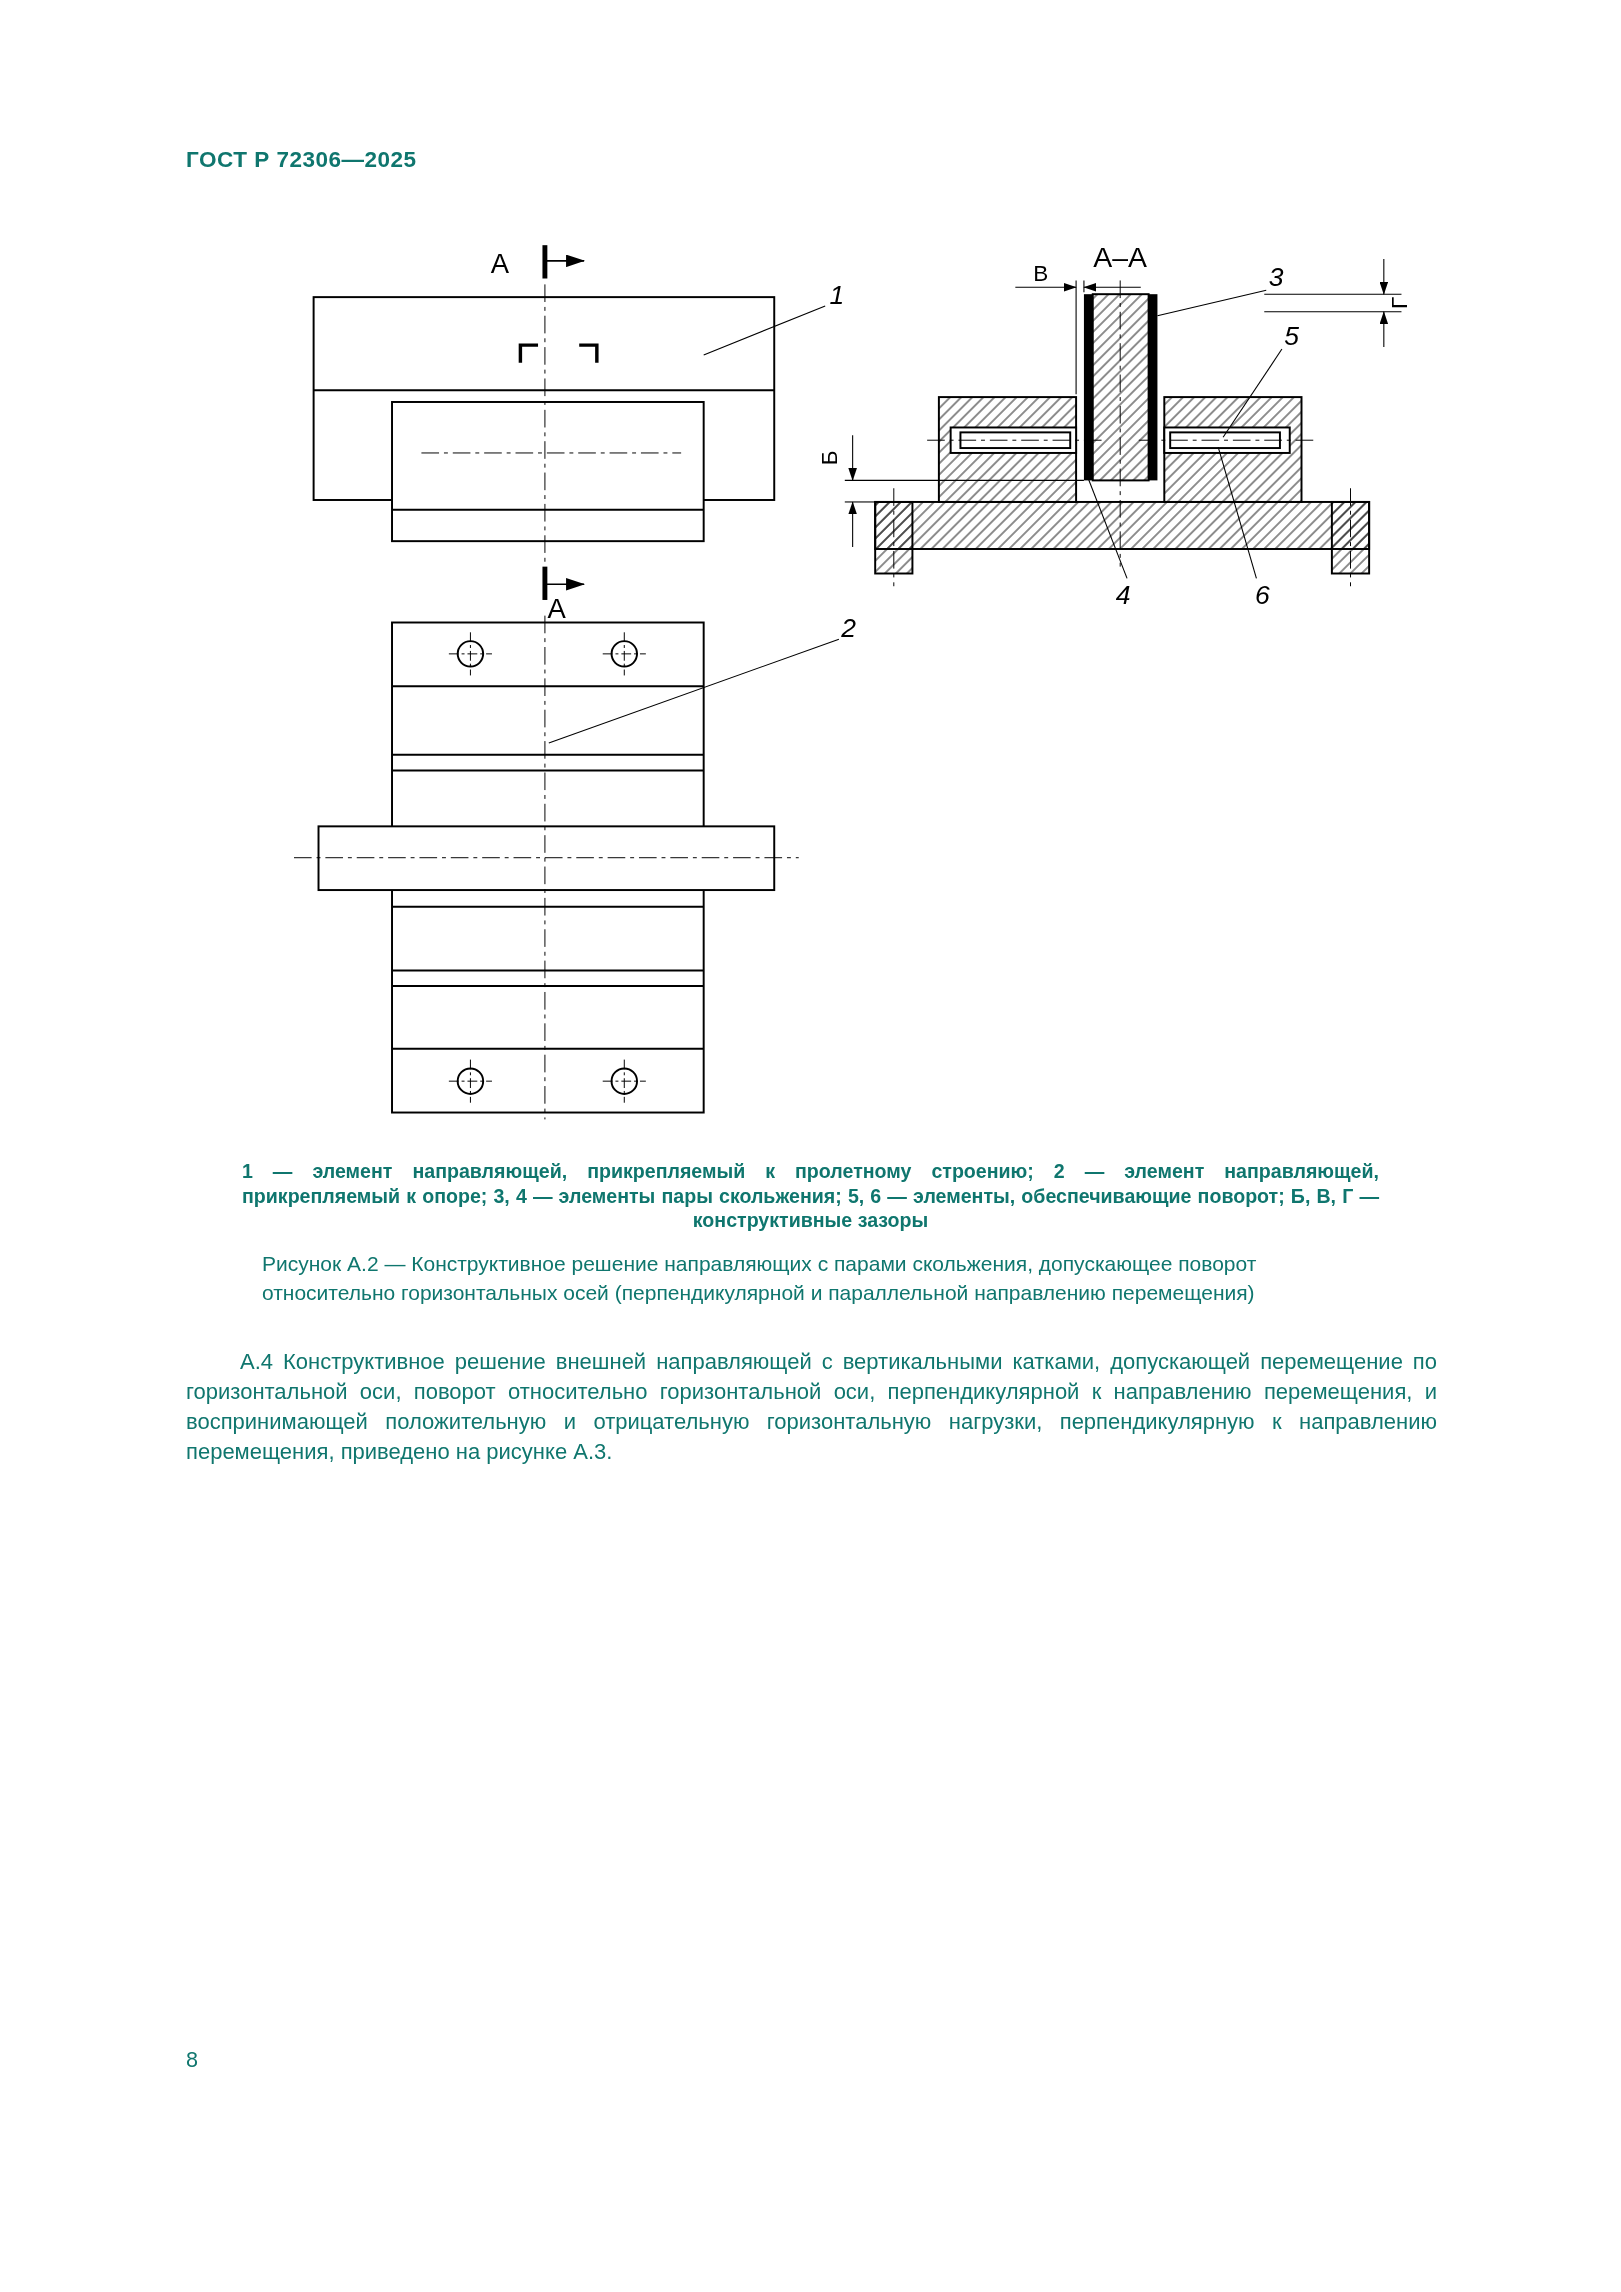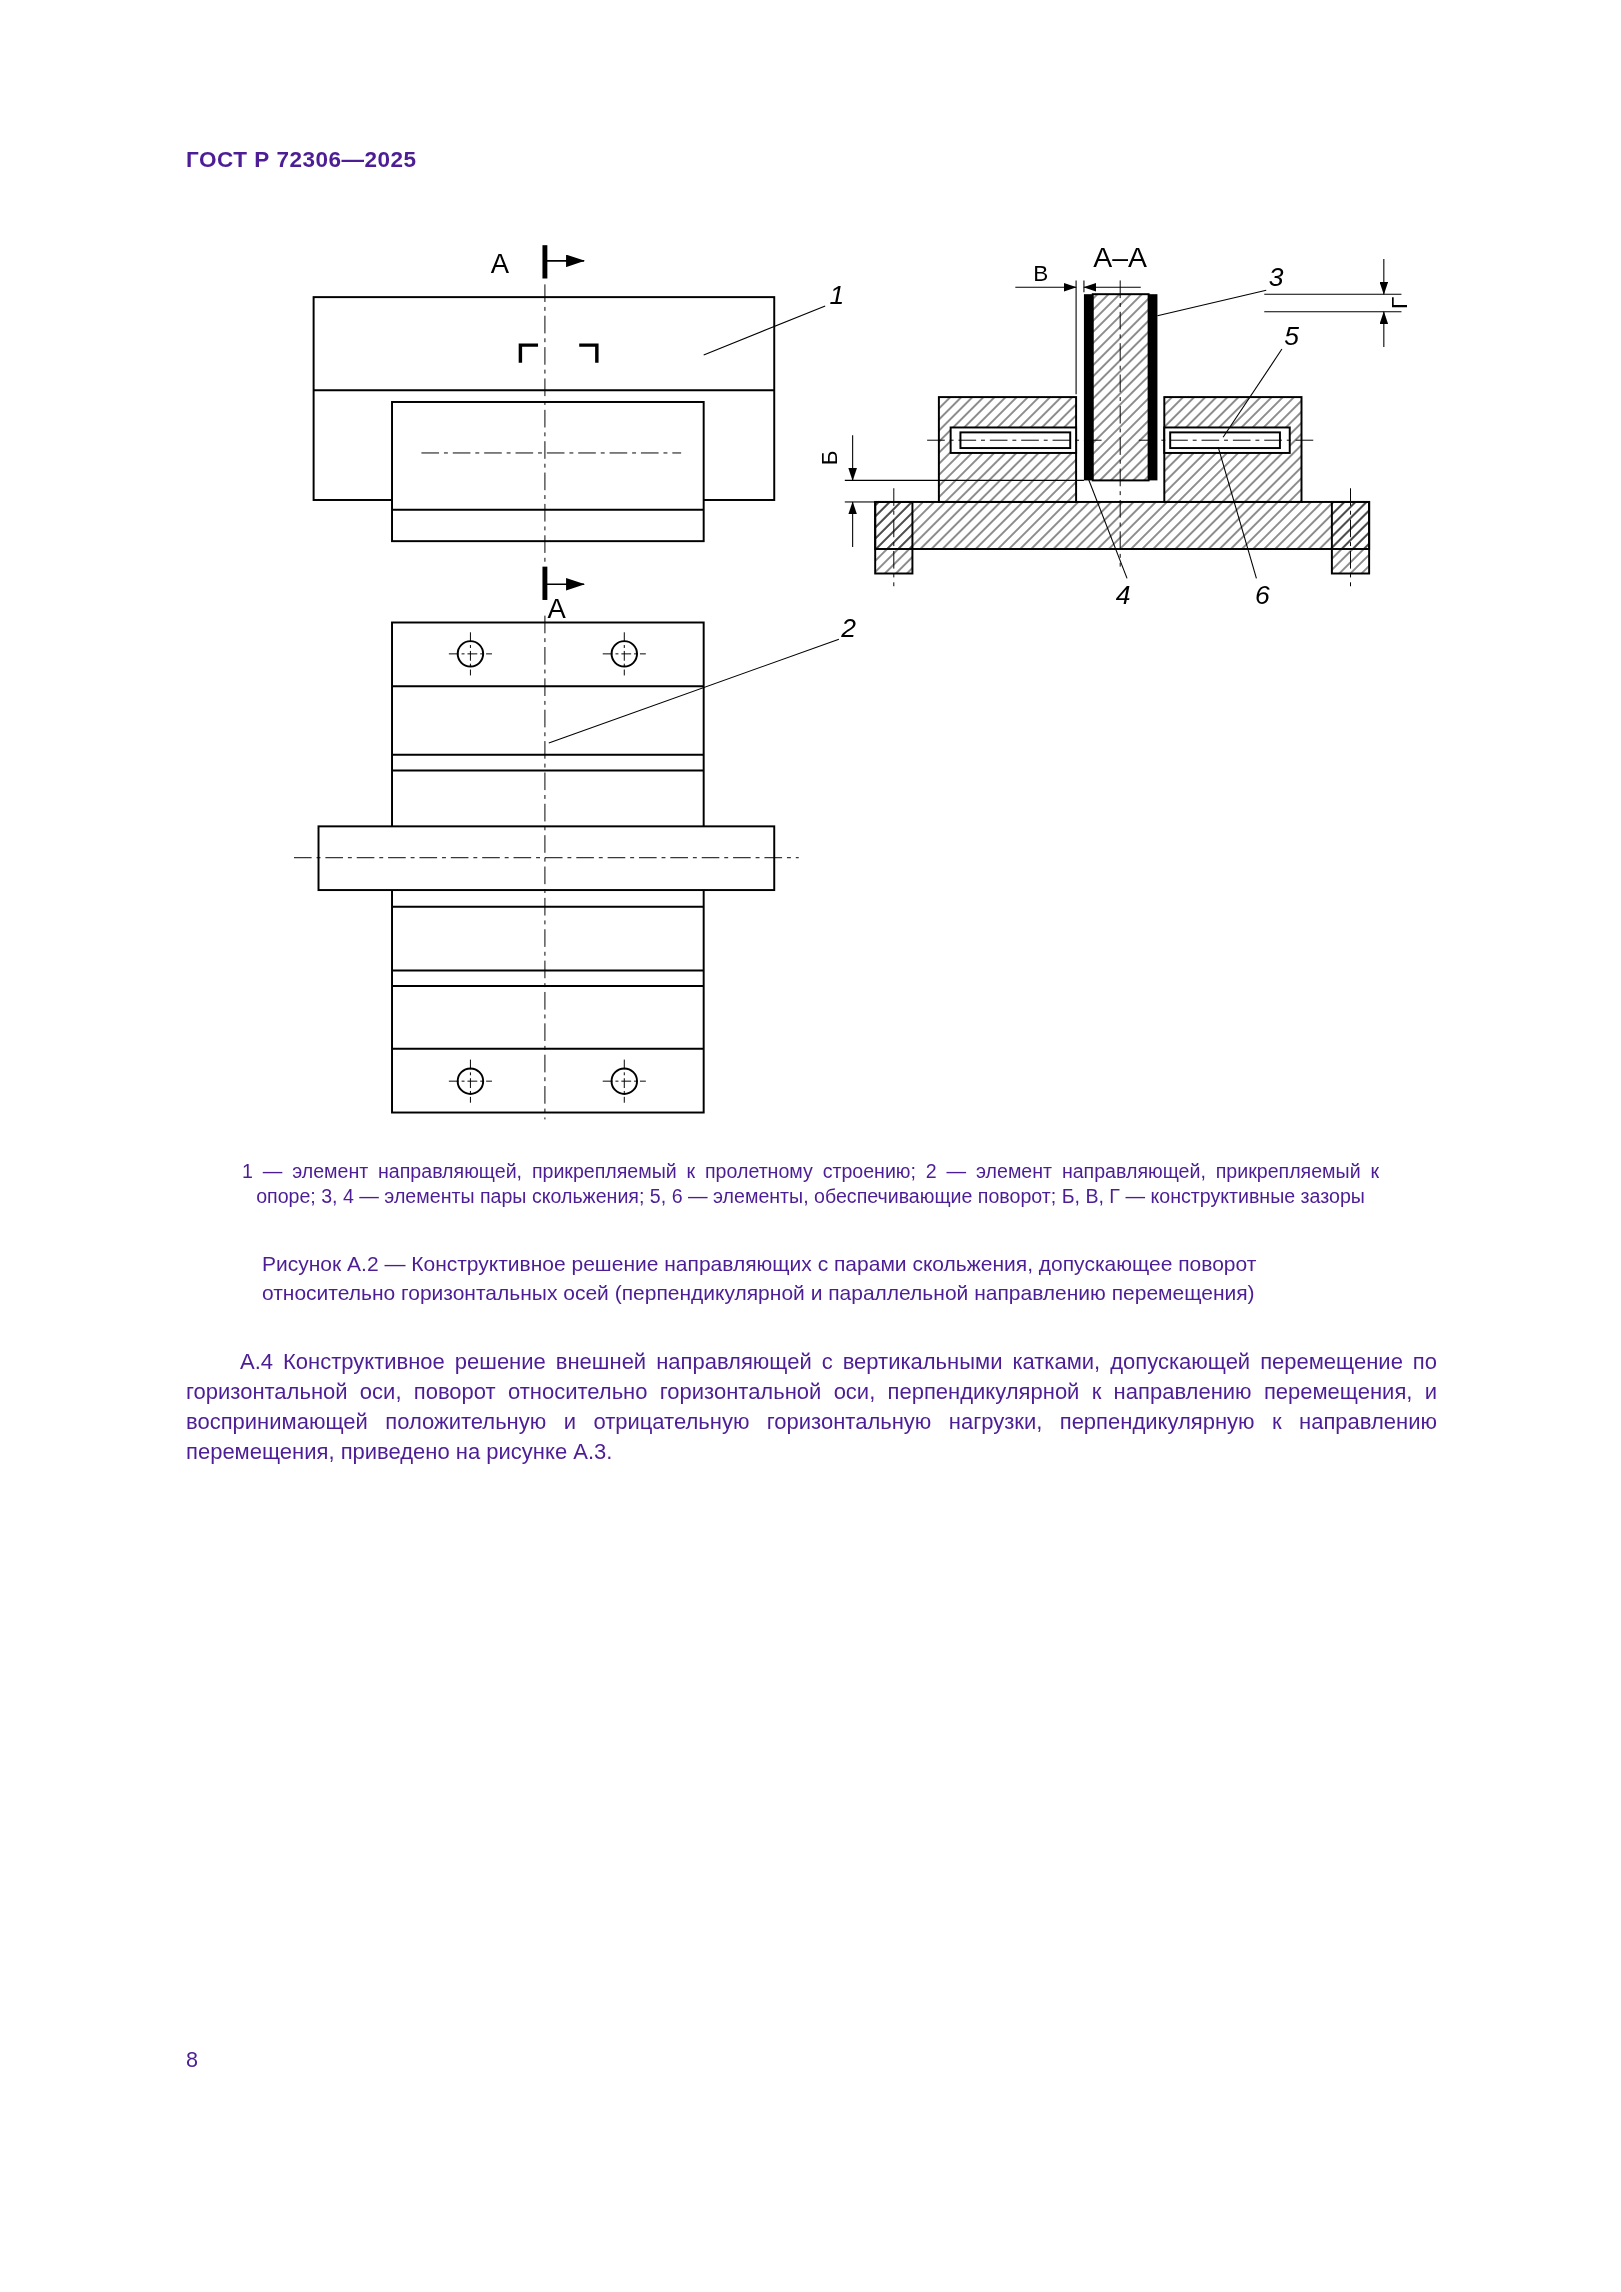--- a/index.html
+++ b/index.html
@@ -1,28 +1,28 @@
 <!DOCTYPE html>
 <html><head>
 <meta charset="utf-8">
 <style>
   html, body { margin:0; padding:0; background:#ffffff; }
   .page {
     position:relative; width:1621px; height:2293px; background:#ffffff;
-    color:#4c1d95; font-family:"Liberation Sans", sans-serif; overflow:hidden;
+    color:#0f766e; font-family:"Liberation Sans", sans-serif; overflow:hidden;
   }
   .doc-header {
     position:absolute; left:186px; top:147px;
     font-size:22.5px; font-weight:bold; letter-spacing:0.5px;
   }
   .figure-svg { position:absolute; left:0; top:0; }
   .fig-caption {
     position:absolute; left:242px; top:1159px; width:1137px;
     font-size:19.6px; line-height:24.5px;
-    text-align:justify; text-align-last:center;
+    text-align:justify; text-align-last:center;font-weight:bold;
   }
   .fig-title {
     position:absolute; left:262px; top:1249px; width:1098px;
     font-size:21px; line-height:29px; text-align:left;
   }
   .body-par {
     position:absolute; left:186px; top:1347px; width:1251px; margin:0;
     font-size:22px; line-height:30px; text-align:justify; text-indent:54px;
   }
   .page-num { position:absolute; left:186px; top:2047px; font-size:21.6px; }

